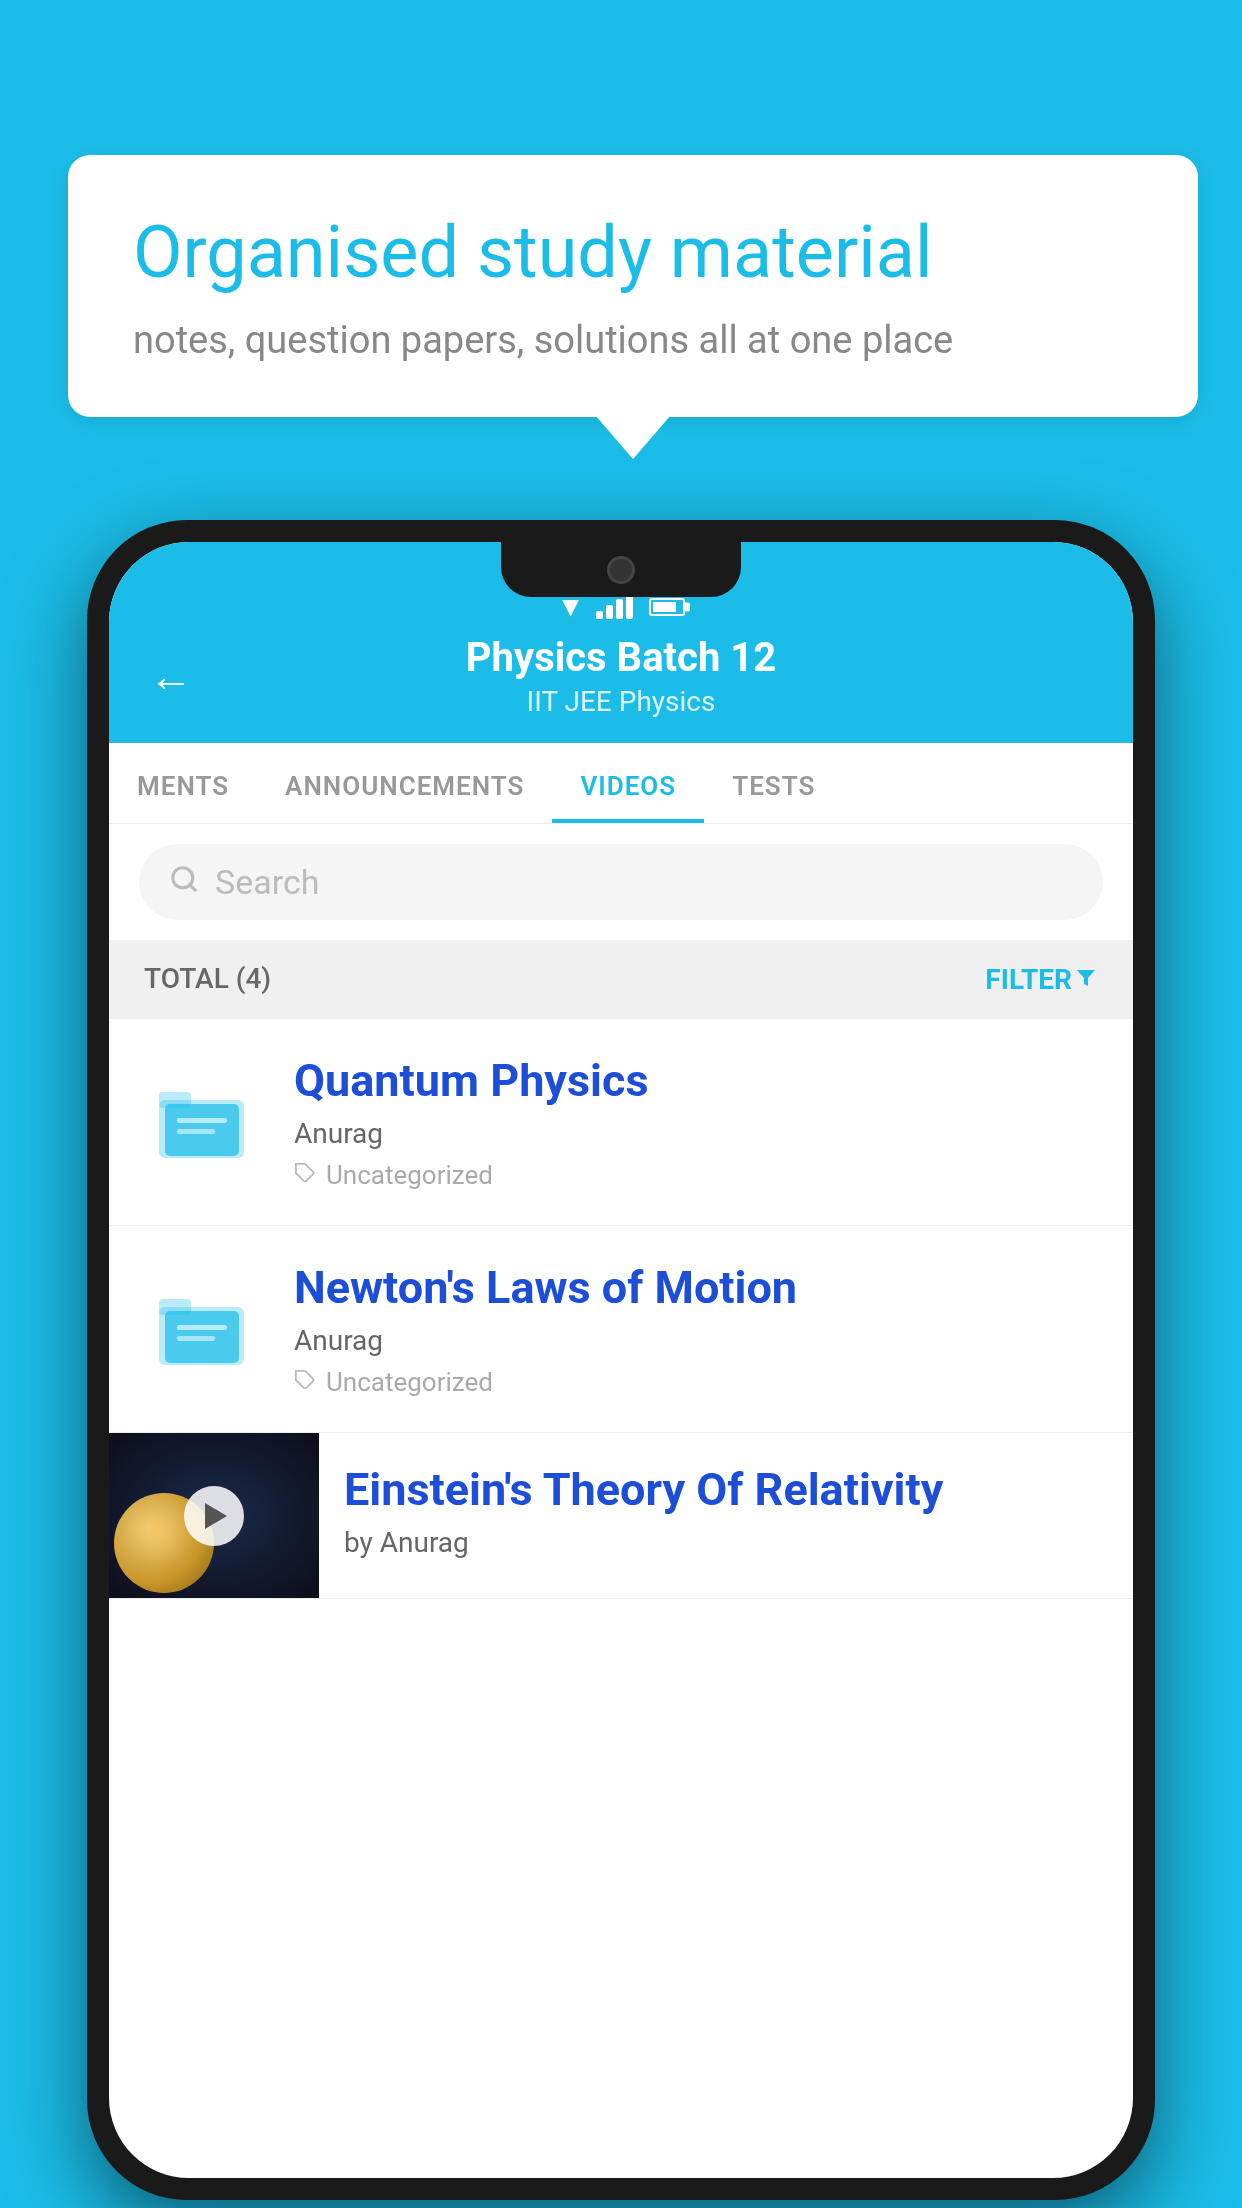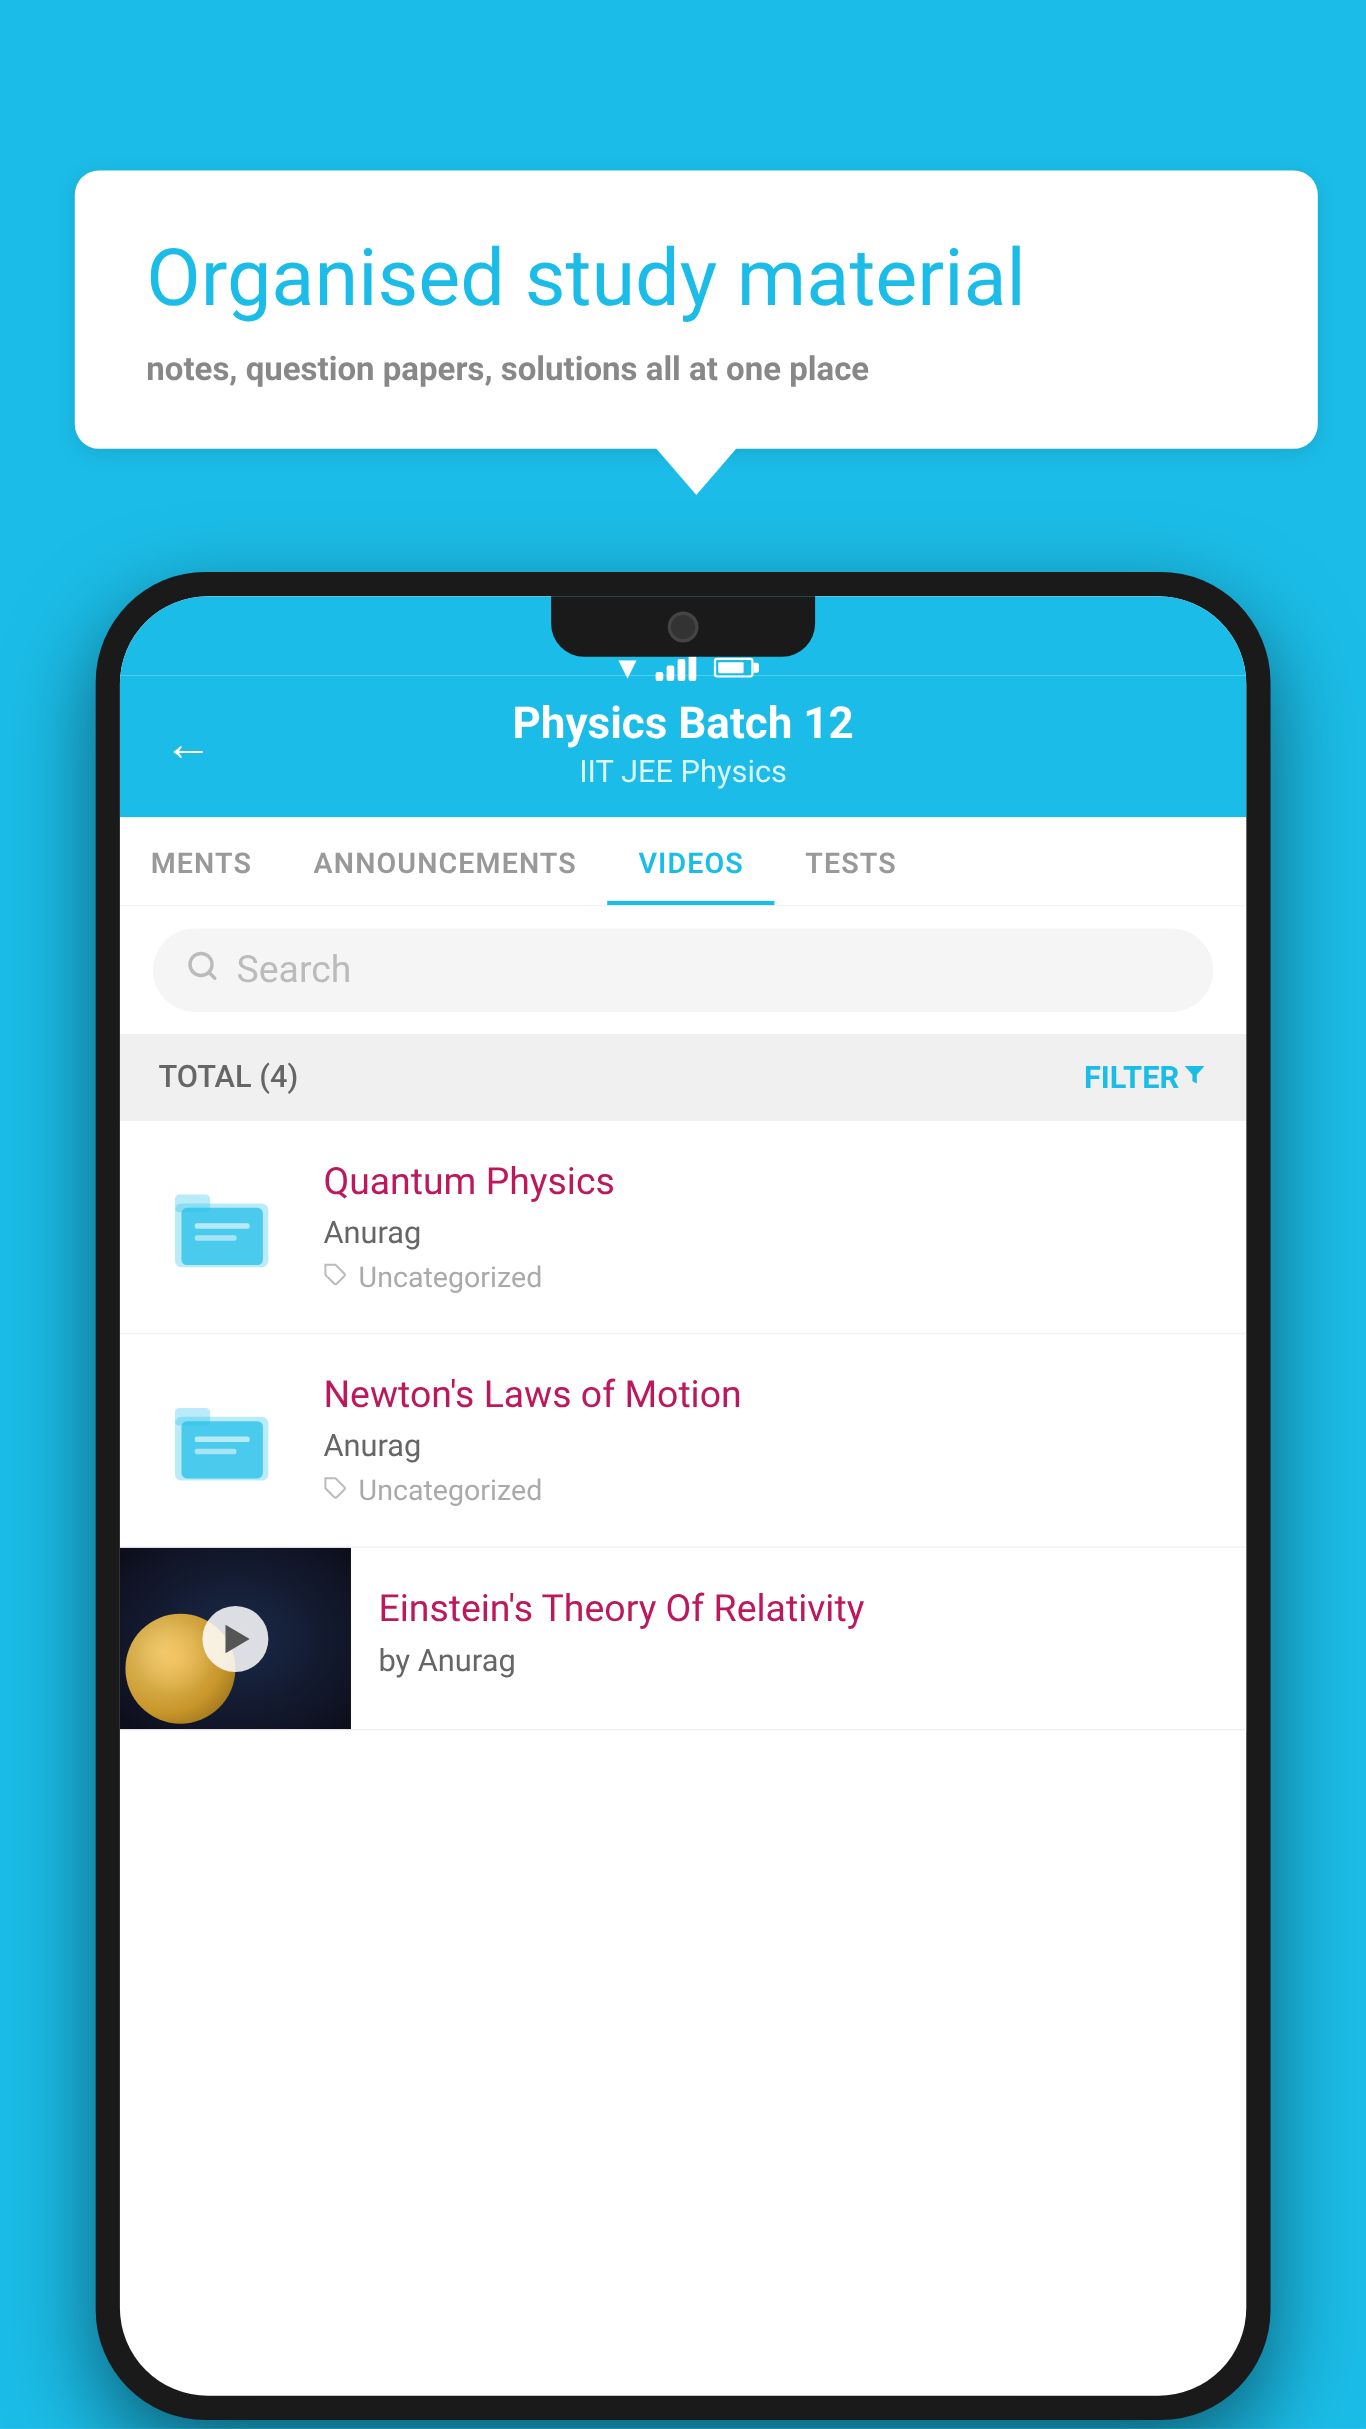--- a/index.html
+++ b/index.html
@@ -44,23 +44,23 @@
 
     .speech-bubble h1 {
       font-size: 72px;
       font-weight: 400;
       color: #1BBDE8;
       line-height: 1.2;
       margin-bottom: 22px;
     }
 
     .speech-bubble p {
-      font-size: 30px;
+      font-size: 38px;
       color: #888;
-      font-weight: 700;
+      font-weight: 400;
     }
 
     
     .phone-wrapper {
       position: absolute;
       top: 520px;
       left: 87px;
       width: 1068px;
       height: 1680px;
     }
@@ -318,23 +318,23 @@
       display: flex;
       align-items: center;
       justify-content: center;
     }
 
     .video-info {
       flex: 1;
     }
 
     .video-title {
-      font-size: 34px;
-      font-weight: 400;
-      color: #be185d;
+      font-size: 45px;
+      font-weight: 700;
+      color: #1d4ed8;
       margin-bottom: 10px;
     }
 
     .video-author {
       font-size: 28px;
       color: #666;
       margin-bottom: 10px;
     }
 
     .video-category {

